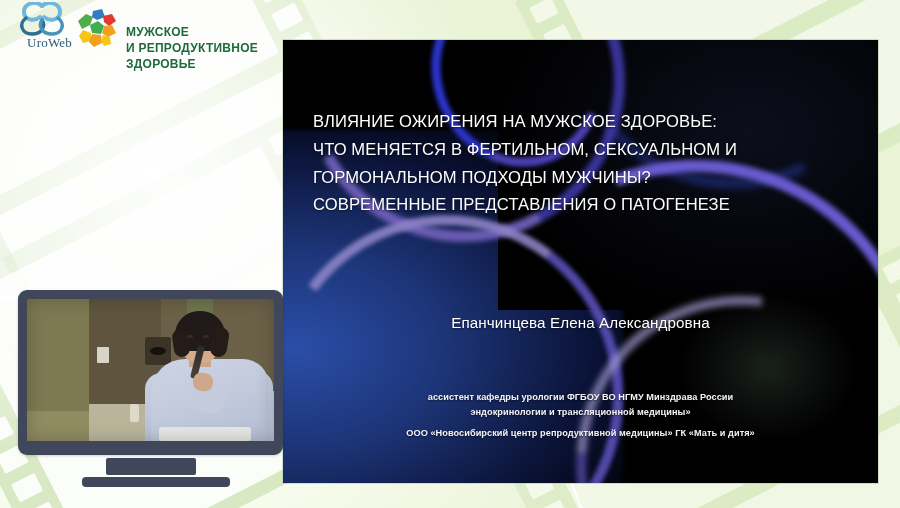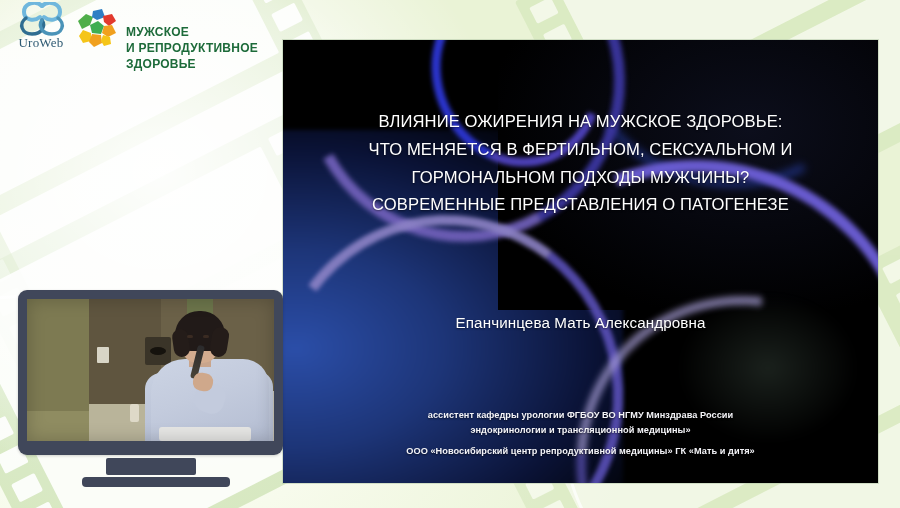--- a/index.html
+++ b/index.html
@@ -53,21 +53,21 @@
     border-radius:50%;
     border:2px solid rgba(255,255,255,.75);
     pointer-events:none;
   }
 
   
   .header{position:absolute;left:0;top:0;width:290px;height:58px;}
   .logo-uroweb{position:absolute;left:10px;top:2px;width:62px;height:52px;}
   .uro-mark{position:absolute;left:6px;top:0;width:52px;height:34px;}
   .uro-text{
-    position:absolute;left:0;top:33px;width:62px;text-align:center;
+    position:absolute;left:0;top:33px;width:62px;text-align:right;
     font-family:"Liberation Serif",serif;font-size:13px;color:#2e5a73;letter-spacing:.2px;
   }
   .logo-mrz{position:absolute;left:76px;top:6px;width:210px;height:44px;}
   .mrz-puzzle{position:absolute;left:0;top:1px;width:46px;height:42px;}
   .mrz-text{
     position:absolute;left:50px;top:19px;
     font-size:12px;font-weight:bold;color:#1d6b3a;line-height:1.33;
     letter-spacing:.25px;
   }
 
@@ -138,37 +138,37 @@
   }
   .sheen{
     position:absolute;right:20px;bottom:40px;width:180px;height:150px;
     background:radial-gradient(ellipse at 50% 50%, rgba(120,150,130,.22) 0%, rgba(0,0,0,0) 70%);
     filter:blur(4px);
   }
 
   .slide-content{position:absolute;inset:0;}
   .slide-title{
     position:absolute;left:30px;top:68px;width:535px;
-    text-align:center;color:#fff;
+    color:#fff;
     font-family:"Liberation Sans",sans-serif;
     font-size:16.6px;line-height:27.8px;letter-spacing:.1px;
     text-shadow:0 1px 2px rgba(0,0,0,.55);
     white-space:nowrap;
   }
   .slide-title .tl{display:block;}
 
   .presenter{
     position:absolute;left:30px;top:270px;width:535px;text-align:center;color:#fff;
     font-size:15.2px;line-height:25px;letter-spacing:.1px;
     text-shadow:0 1px 2px rgba(0,0,0,.55);
   }
   .presenter .pl{display:block;}
 
   .affil{
-    position:absolute;left:20px;top:368px;width:555px;text-align:center;color:#f4f4f8;
+    position:absolute;left:20px;top:350px;width:555px;text-align:center;color:#f4f4f8;
     font-size:9.2px;font-weight:bold;line-height:14.8px;letter-spacing:.05px;
     text-shadow:0 1px 2px rgba(0,0,0,.6);
   }
   .affil .al{display:block;}
   .affil .sp{margin-top:6px;}
 
   
   #monitor{position:absolute;left:18px;top:290px;width:265px;height:192px;}
   .mon-bezel{
     position:absolute;left:0;top:0;width:265px;height:165px;
@@ -386,21 +386,21 @@
     <div class="slide-content">
 
       <div class="slide-title">
         <span class="tl">ВЛИЯНИЕ ОЖИРЕНИЯ НА МУЖСКОЕ ЗДОРОВЬЕ:</span>
         <span class="tl">ЧТО МЕНЯЕТСЯ В ФЕРТИЛЬНОМ, СЕКСУАЛЬНОМ И</span>
         <span class="tl">ГОРМОНАЛЬНОМ ПОДХОДЫ МУЖЧИНЫ?</span>
         <span class="tl">СОВРЕМЕННЫЕ ПРЕДСТАВЛЕНИЯ О ПАТОГЕНЕЗЕ</span>
       </div>
 
       <div class="presenter">
-        <span class="pl">Епанчинцева Мать Александровна</span>
+        <span class="pl">Епанчинцева Елена Александровна</span>
       </div>
 
       <div class="affil">
         <span class="al">ассистент кафедры урологии ФГБОУ ВО НГМУ Минздрава России</span>
         <span class="al">эндокринологии и трансляционной медицины»</span>
         <span class="al sp">ООО «Новосибирский центр репродуктивной медицины» ГК «Мать и дитя»</span>
       </div>
 
     </div>
   </div>

